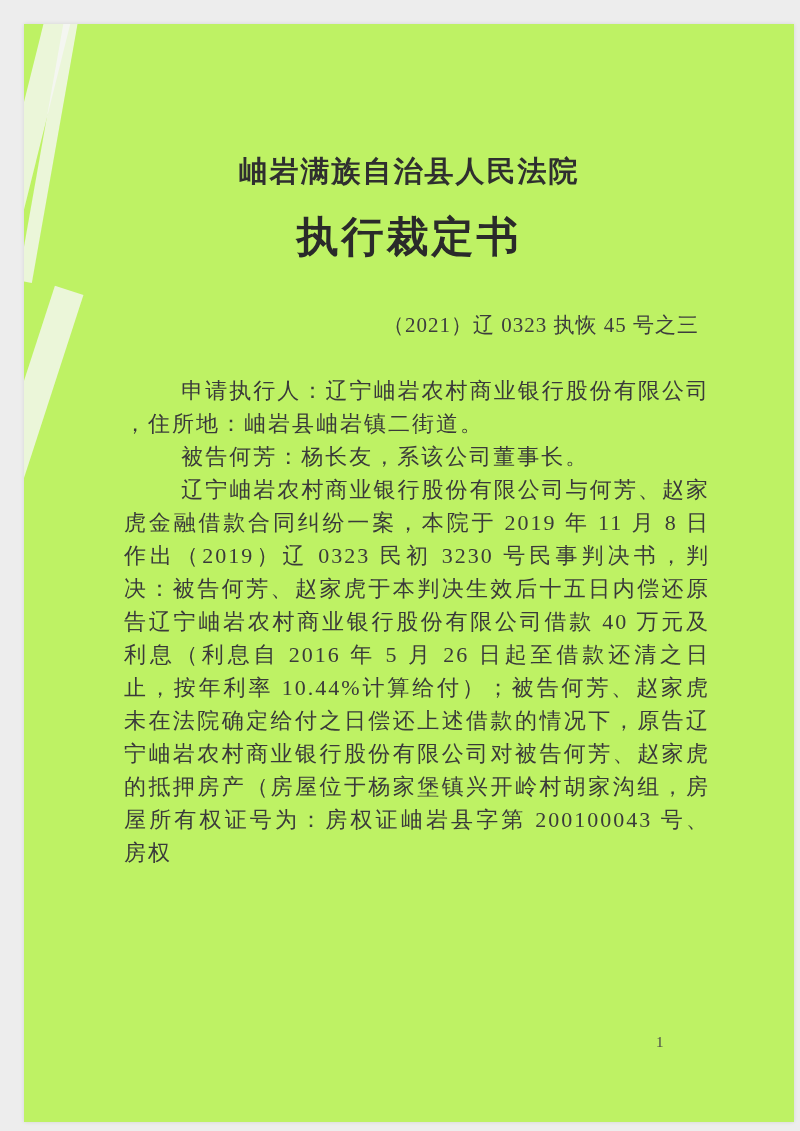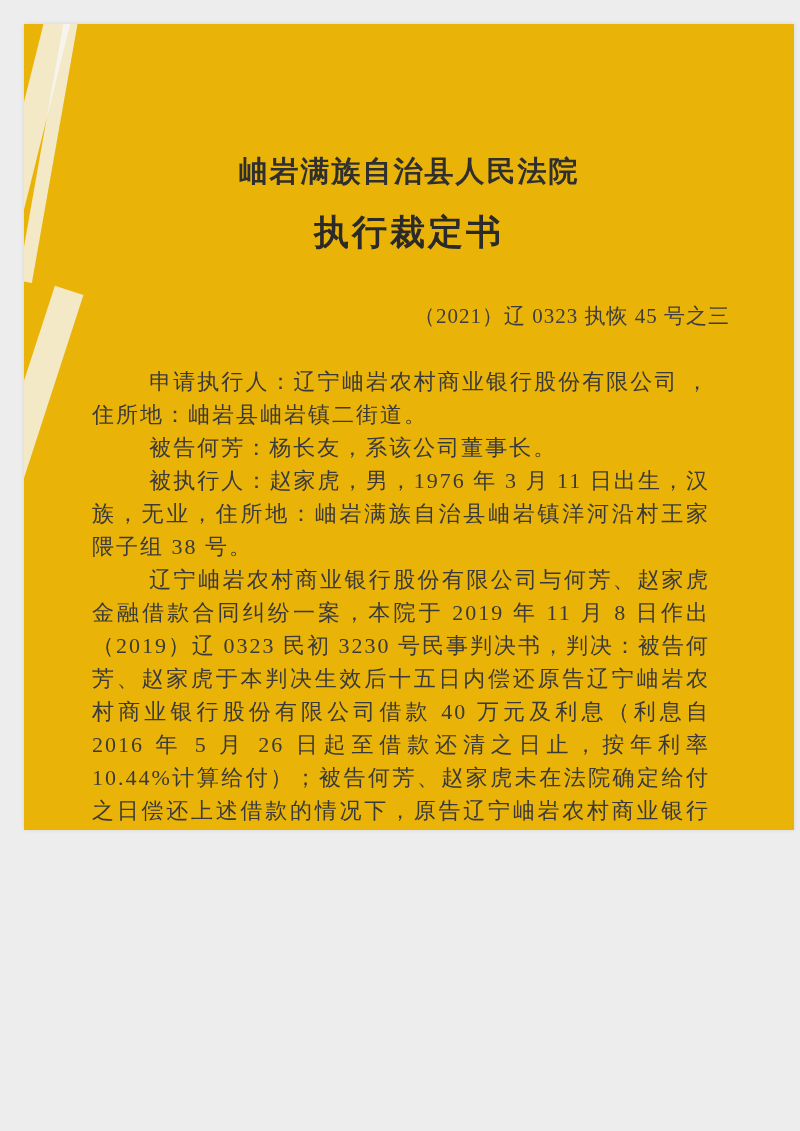--- a/index.html
+++ b/index.html
@@ -17,22 +17,22 @@
     width: 800px;
     height: 1131px;
     background: #ededed;
   }
 
   .page {
     position: absolute;
     left: 24px;
     top: 24px;
     width: 770px;
-    height: 806px;
-    background: #eab308;
+    height: 1098px;
+    background: #bef264;
     box-shadow: 0 0 4px rgba(0,0,0,0.10);
     overflow: hidden;
     color: #3a3a3a;
   }
 
   
   .crease {
     position: absolute;
     background: #f6f6f6;
     opacity: 0.8;
@@ -47,38 +47,38 @@
     text-align: center;
     font-size: 29px;
     font-weight: bold;
     letter-spacing: 2px;
     color: #2f2f2f;
   }
 
   .doc-title {
     margin-top: 17px;
     text-align: center;
-    font-size: 35px;
+    font-size: 42px;
     font-weight: bold;
     letter-spacing: 3px;
     color: #2a2a2a;
   }
 
   .case-number {
     margin-top: 46px;
     text-align: right;
-    padding-right: 64px;
+    padding-right: 95px;
     font-size: 21px;
     letter-spacing: 1px;
     color: #3d3d3d;
   }
 
   .doc-body {
     margin-top: 35px;
-    padding-left: 68px;
+    padding-left: 100px;
     padding-right: 84px;
   }
 
   .doc-body p {
     font-size: 22px;
     line-height: 33px;
     letter-spacing: 2px;
     text-align: justify;
     text-justify: inter-ideograph;
     text-indent: 2.6em;
@@ -105,20 +105,19 @@
 
     <div class="court-name">岫岩满族自治县人民法院</div>
 
     <div class="doc-title">执行裁定书</div>
 
     <div class="case-number">（2021）辽 0323 执恢 45 号之三</div>
 
     <div class="doc-body">
       <p>申请执行人：辽宁岫岩农村商业银行股份有限公司 ，住所地：岫岩县岫岩镇二街道。</p>
       <p>被告何芳：杨长友，系该公司董事长。</p>
-      <p>被执行人：赵家虎，男，1976 年 3 月 11 日出生，汉族，无业，住所地：岫岩满族自治县岫岩镇洋河沿村王家隈子组 38 号。</p>
       <p>辽宁岫岩农村商业银行股份有限公司与何芳、赵家虎金融借款合同纠纷一案，本院于 2019 年 11 月 8 日作出（2019）辽 0323 民初 3230 号民事判决书，判决：被告何芳、赵家虎于本判决生效后十五日内偿还原告辽宁岫岩农村商业银行股份有限公司借款 40 万元及利息（利息自 2016 年 5 月 26 日起至借款还清之日止，按年利率 10.44%计算给付）；被告何芳、赵家虎未在法院确定给付之日偿还上述借款的情况下，原告辽宁岫岩农村商业银行股份有限公司对被告何芳、赵家虎的抵押房产（房屋位于杨家堡镇兴开岭村胡家沟组，房屋所有权证号为：房权证岫岩县字第 200100043 号、房权</p>
     </div>
 
     <div class="page-number">1</div>
 
   </div>
 </div>
 
 </body></html>

